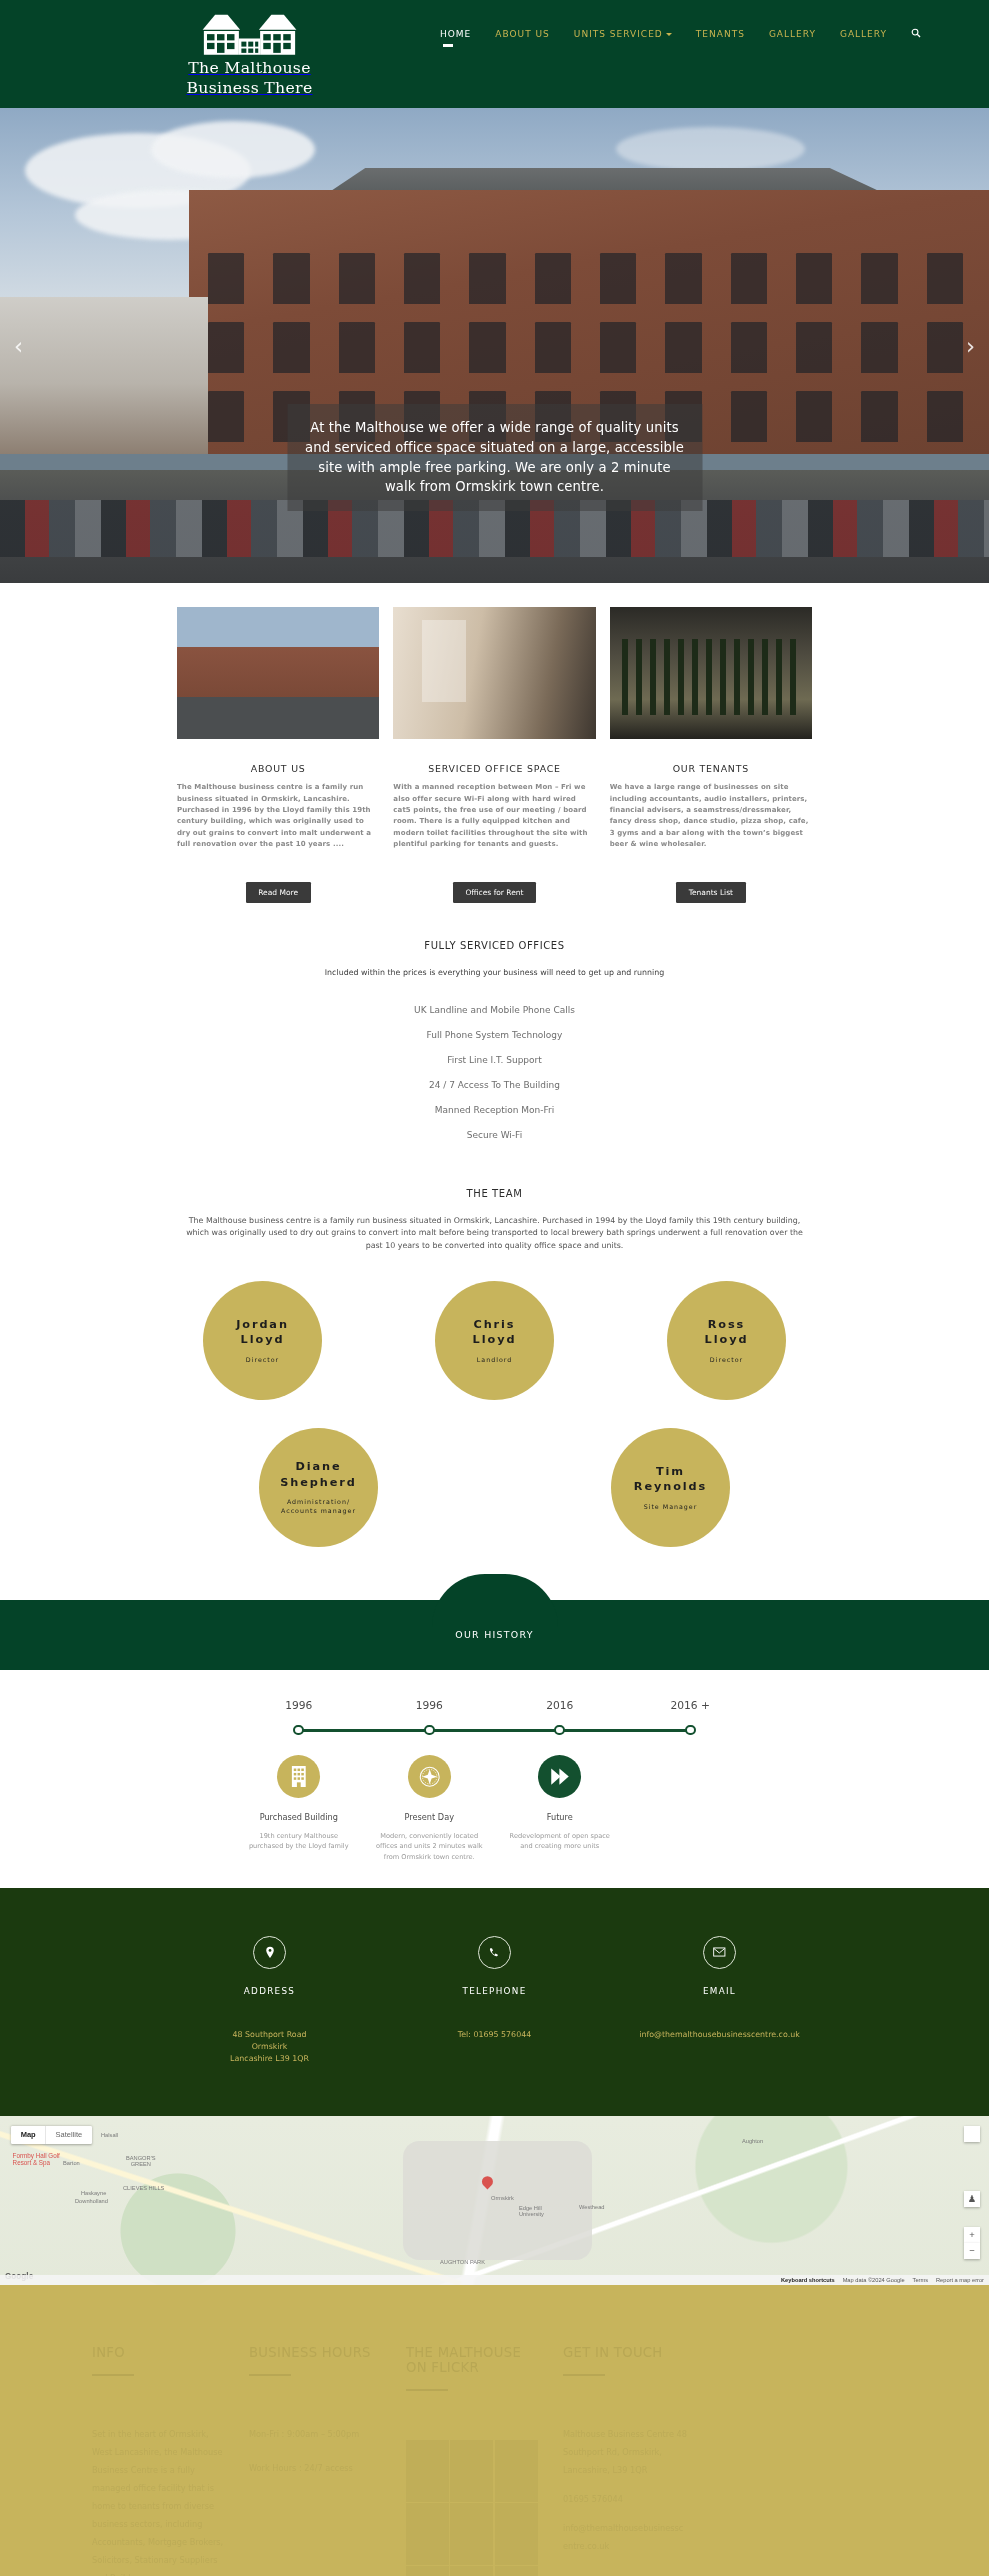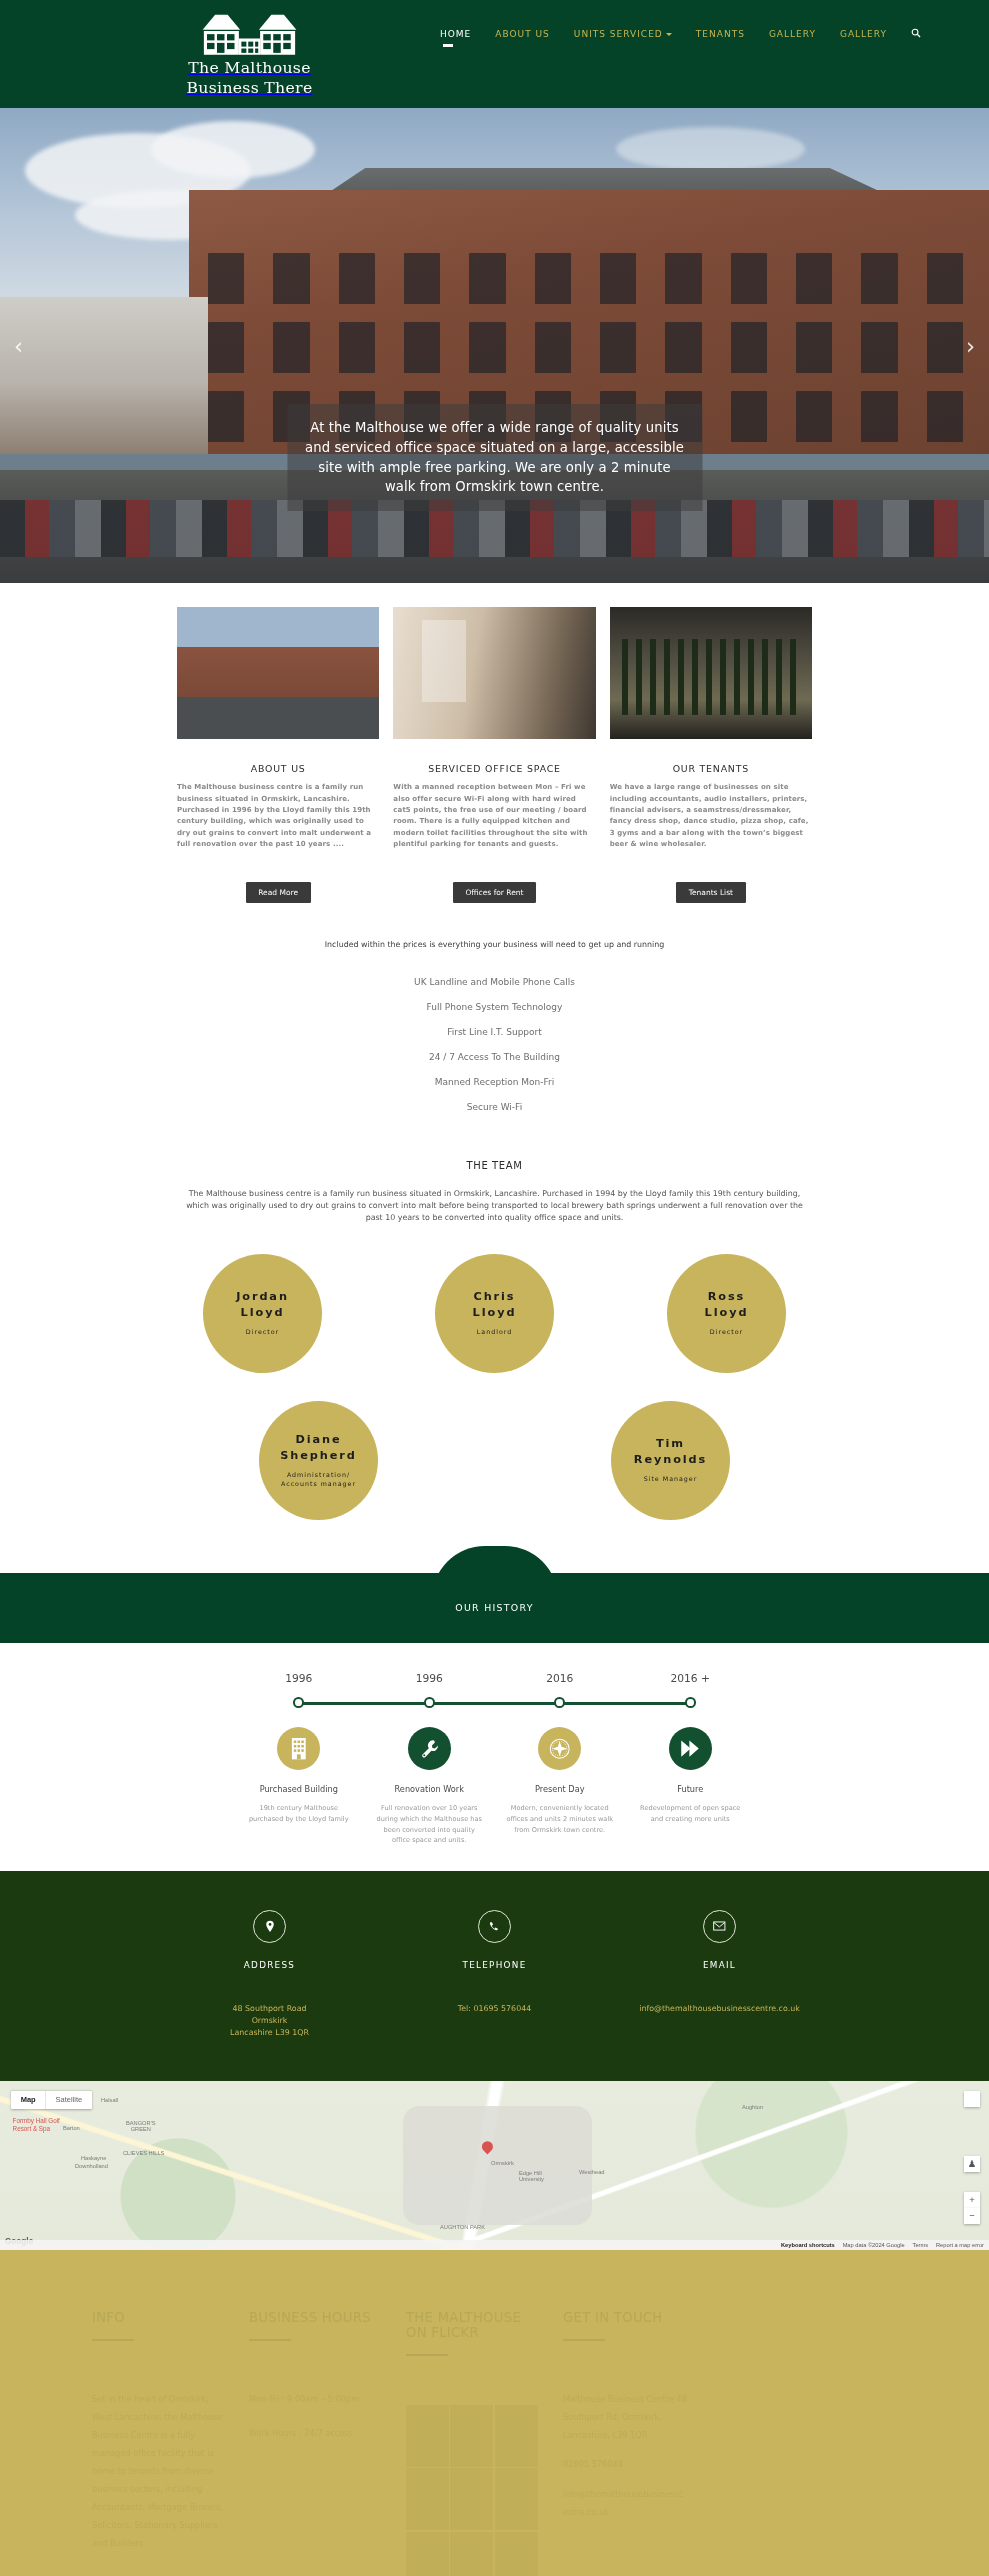--- a/index.html
+++ b/index.html
@@ -249,21 +249,21 @@
     margin: 0 auto 14px auto;
     display:flex; align-items:center; justify-content:center;
   }
   .tl-icon.gold { background:#c7b45c; }
   .tl-icon.green { background:#13502f; }
   .tl-title { font-size: 8.2px; color:#4a4a4a; margin-bottom: 8.8px; }
   .tl-desc { font-size: 6.6px; line-height: 1.62; color:#9a9a9a; }
 
   
   .contact-band { background:#1b3a0f; padding: 35px 0 38px 0; }
-  .contact-grid { width: 667px; margin: 4px auto; display:grid; grid-template-columns: repeat(3,1fr); gap: 8px; }
+  .contact-grid { width: 667px; margin: 13px auto; display:grid; grid-template-columns: repeat(3,1fr); gap: 8px; }
   .contact-col { text-align:center; }
   .contact-ring {
     width: 33px; height: 33px; border-radius:50%;
     border: 0.9px solid #dfe6d8; margin: 0 auto 17.6px auto;
     display:flex; align-items:center; justify-content:center;
   }
   .contact-label { color:#fff; font-size: 8.8px; letter-spacing: 1.3px; margin-bottom: 33px; }
   .contact-value { color:#c7b45c; font-size: 7.9px; line-height: 1.5; }
 
   
@@ -465,20 +465,21 @@
     <div class="card">
       <div class="card-thumb thumb-c"></div>
       <div class="card-title">OUR TENANTS</div>
       <div class="card-body">We have a large range of businesses on site including accountants, audio installers, printers, financial advisers, a seamstress/dressmaker, fancy dress shop, dance studio, pizza shop, cafe, 3 gyms and a bar along with the town’s biggest beer &amp; wine wholesaler.</div>
       <button class="btn-dark">Tenants List</button>
     </div>
   </div>
 </section>
 
 <section class="serviced">
+  <h2>FULLY SERVICED OFFICES</h2>
   <p class="sub">Included within the prices is everything your business will need to get up and running</p>
   <ul>
     <li>UK Landline and Mobile Phone Calls</li>
     <li>Full Phone System Technology</li>
     <li>First Line I.T. Support</li>
     <li>24 / 7 Access To The Building</li>
     <li>Manned Reception Mon-Fri</li>
     <li>Secure Wi-Fi</li>
   </ul>
 </section>
@@ -568,30 +569,20 @@
                 <rect x="12" y="18" width="4" height="4"></rect>
                 <rect x="18" y="18" width="4" height="4"></rect>
                 <rect x="11" y="26" width="6" height="8"></rect>
               </g>
             </svg>
         </div>
         <div class="tl-title">Purchased Building</div>
         <div class="tl-desc">19th century Malthouse purchased by the Lloyd family</div>
       </div>
 
-      <div class="tl-item">
-        <div class="tl-icon green">
-          <svg width="21.4" height="21.4" viewBox="0 0 34 34">
-              <path d="M24 4a8 8 0 0 0-8.4 12.2L5.6 26.2a3 3 0 0 0 4.2 4.2l10-10A8 8 0 0 0 30 12l-4.6 4.6-4-.8-.8-4L25.2 7A8 8 0 0 0 24 4z" fill="#fff"></path>
-              <circle cx="8.4" cy="27.6" r="1.6" fill="#13502f"></circle>
-            </svg>
-        </div>
-        <div class="tl-title">Renovation Work</div>
-        <div class="tl-desc">Full renovation over 10 years during which the Malthouse has been converted into quality office space and units.</div>
-      </div>
 
       <div class="tl-item">
         <div class="tl-icon gold">
           <svg width="21.4" height="21.4" viewBox="0 0 34 34">
             <circle cx="17" cy="17" r="15" fill="none" stroke="#fff" stroke-width="1.6"></circle>
             <circle cx="17" cy="17" r="11.5" fill="none" stroke="#fff" stroke-width="1.2" stroke-dasharray="2 2"></circle>
             <path d="M17 5 L20 14 L29 17 L20 20 L17 29 L14 20 L5 17 L14 14 Z" fill="#fff"></path>
           </svg>
         </div>
         <div class="tl-title">Present Day</div>

